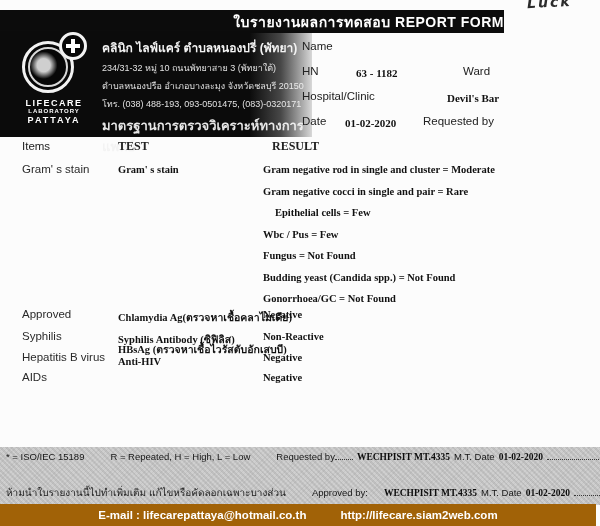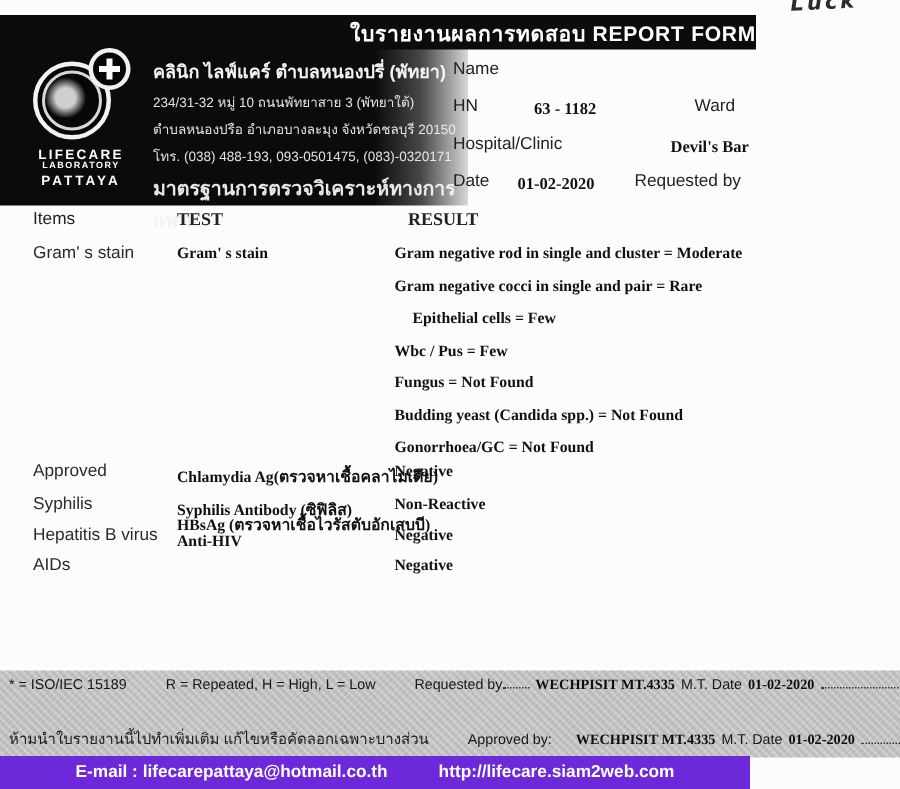--- a/index.html
+++ b/index.html
@@ -59,21 +59,21 @@
   .f-line { position:absolute; left:6px; white-space:nowrap; font-size:9.5px; color:#161616;
             display:flex; align-items:baseline; }
   .f-line .gap-s { display:inline-block; width:12px; }
   .f-line .gap-m { display:inline-block; width:26px; }
   .f-sig { font-family:"Liberation Serif", serif; font-weight:bold; font-size:9.5px; color:#0d0d0d;
            padding:0 4px; }
   .leader { display:inline-block; width:18px; border-bottom:1.5px dotted #3a3a3a; height:8px; }
   .leader.long { width:58px; }
   .thai-note { font-size:10px; color:#1d1d1d; }
 
-  .bottom-bar { position:absolute; left:0; top:504px; width:500px; height:22px; background:#6d28d9;
+  .bottom-bar { position:absolute; left:0; top:504px; width:596px; height:22px; background:#a16207;
                 display:flex; align-items:center; justify-content:center; gap:34px; }
   .bottom-bar span { color:#fff; font-size:11.5px; font-weight:bold; }
 </style>
 </head>
 <body>
 
 <div class="page">
 
   <div class="handwriting">Luck</div>
 

